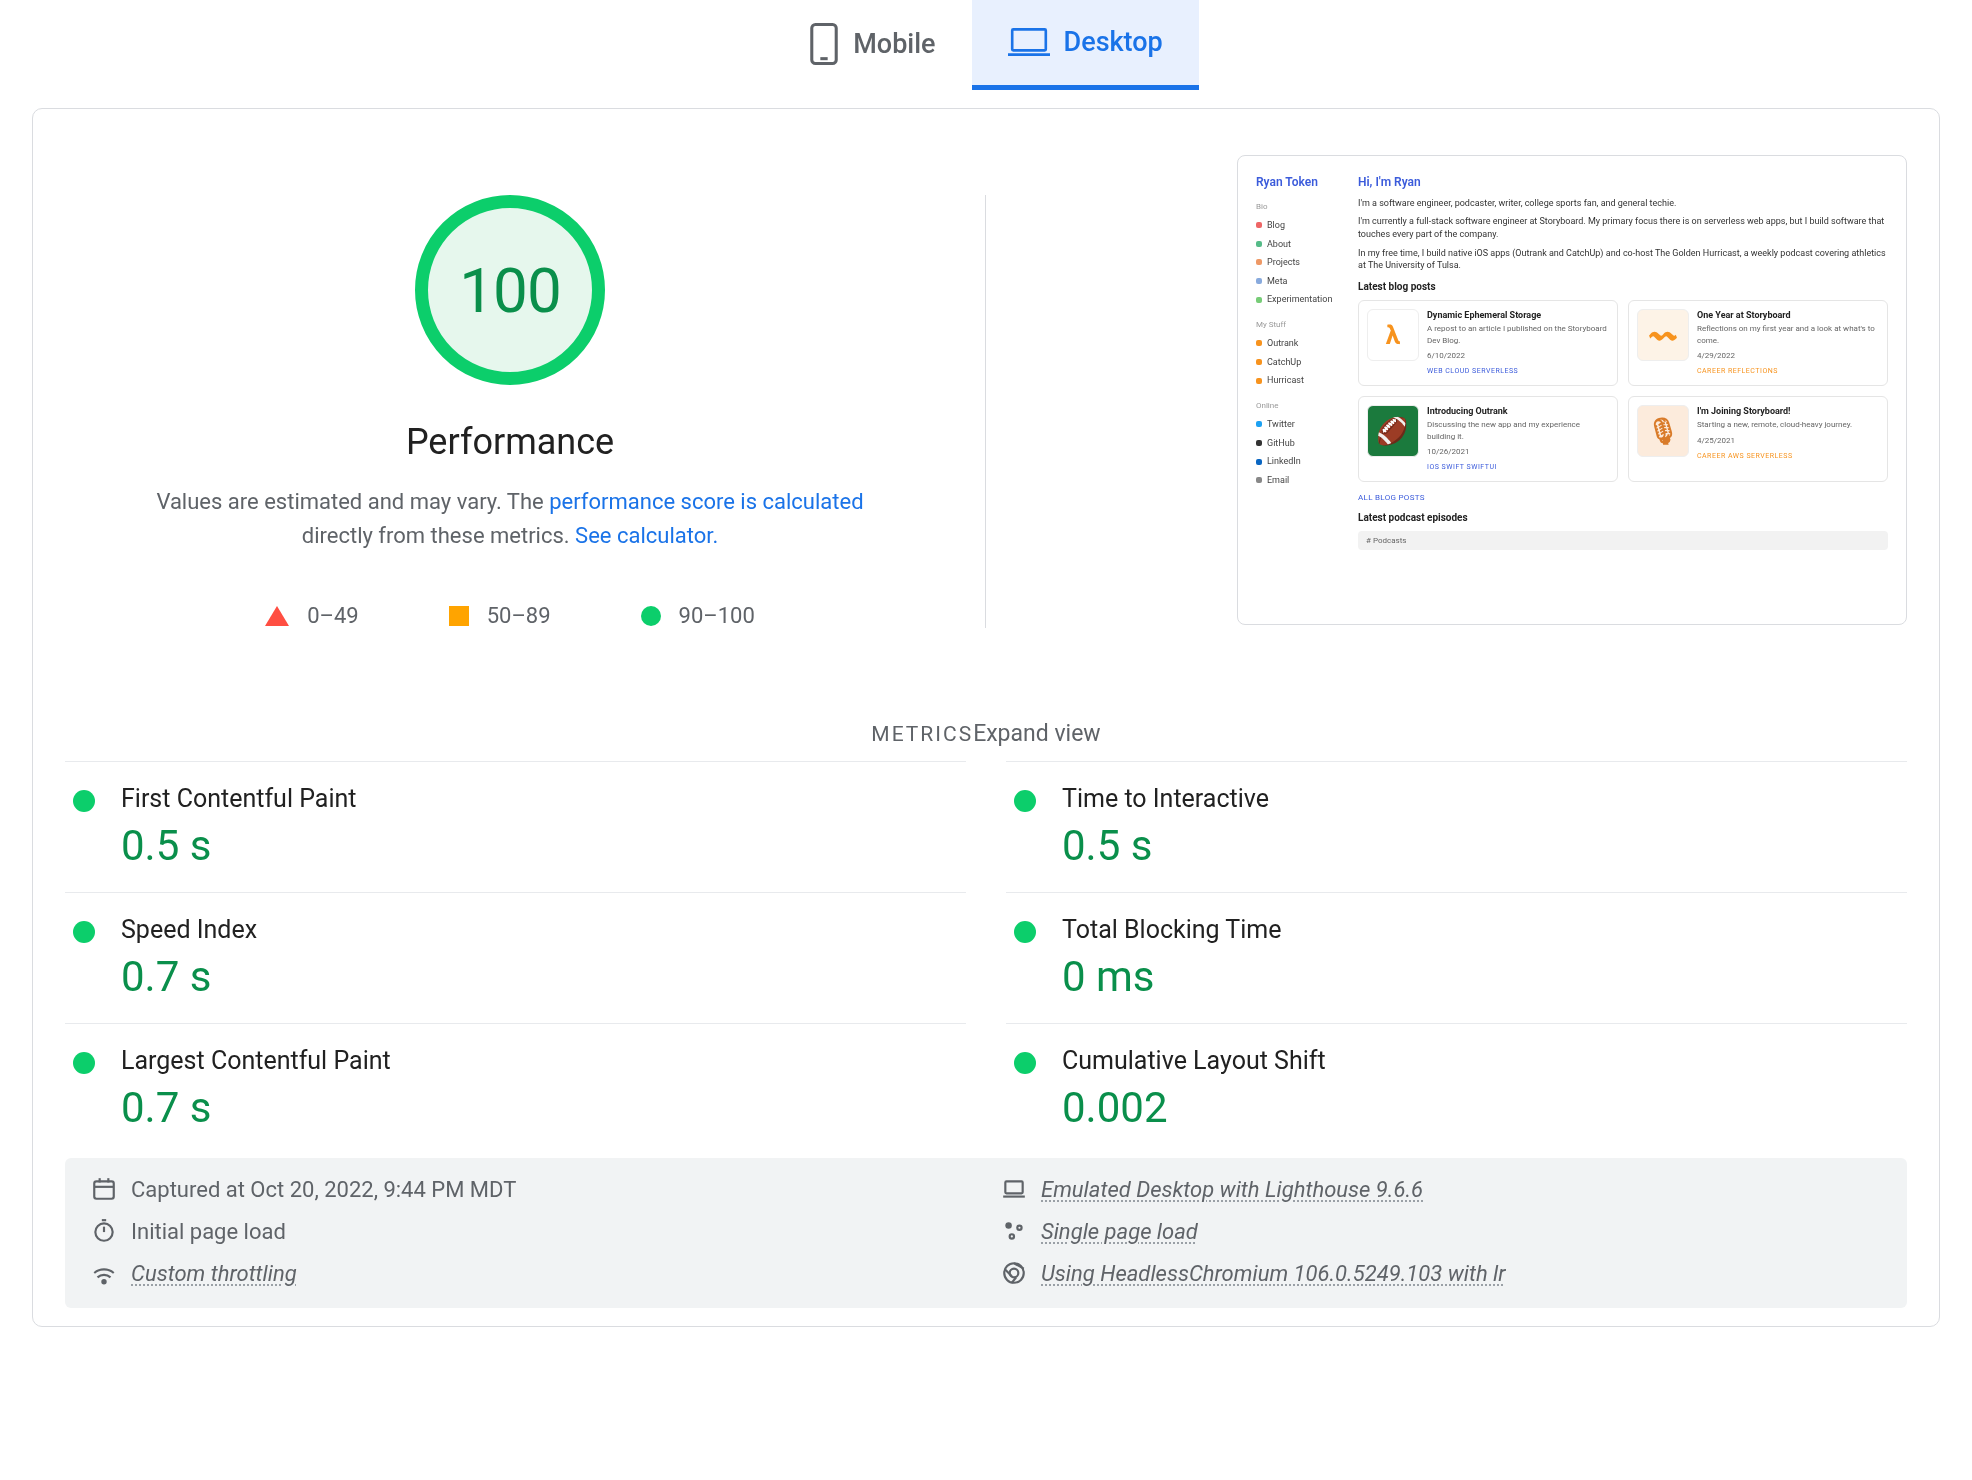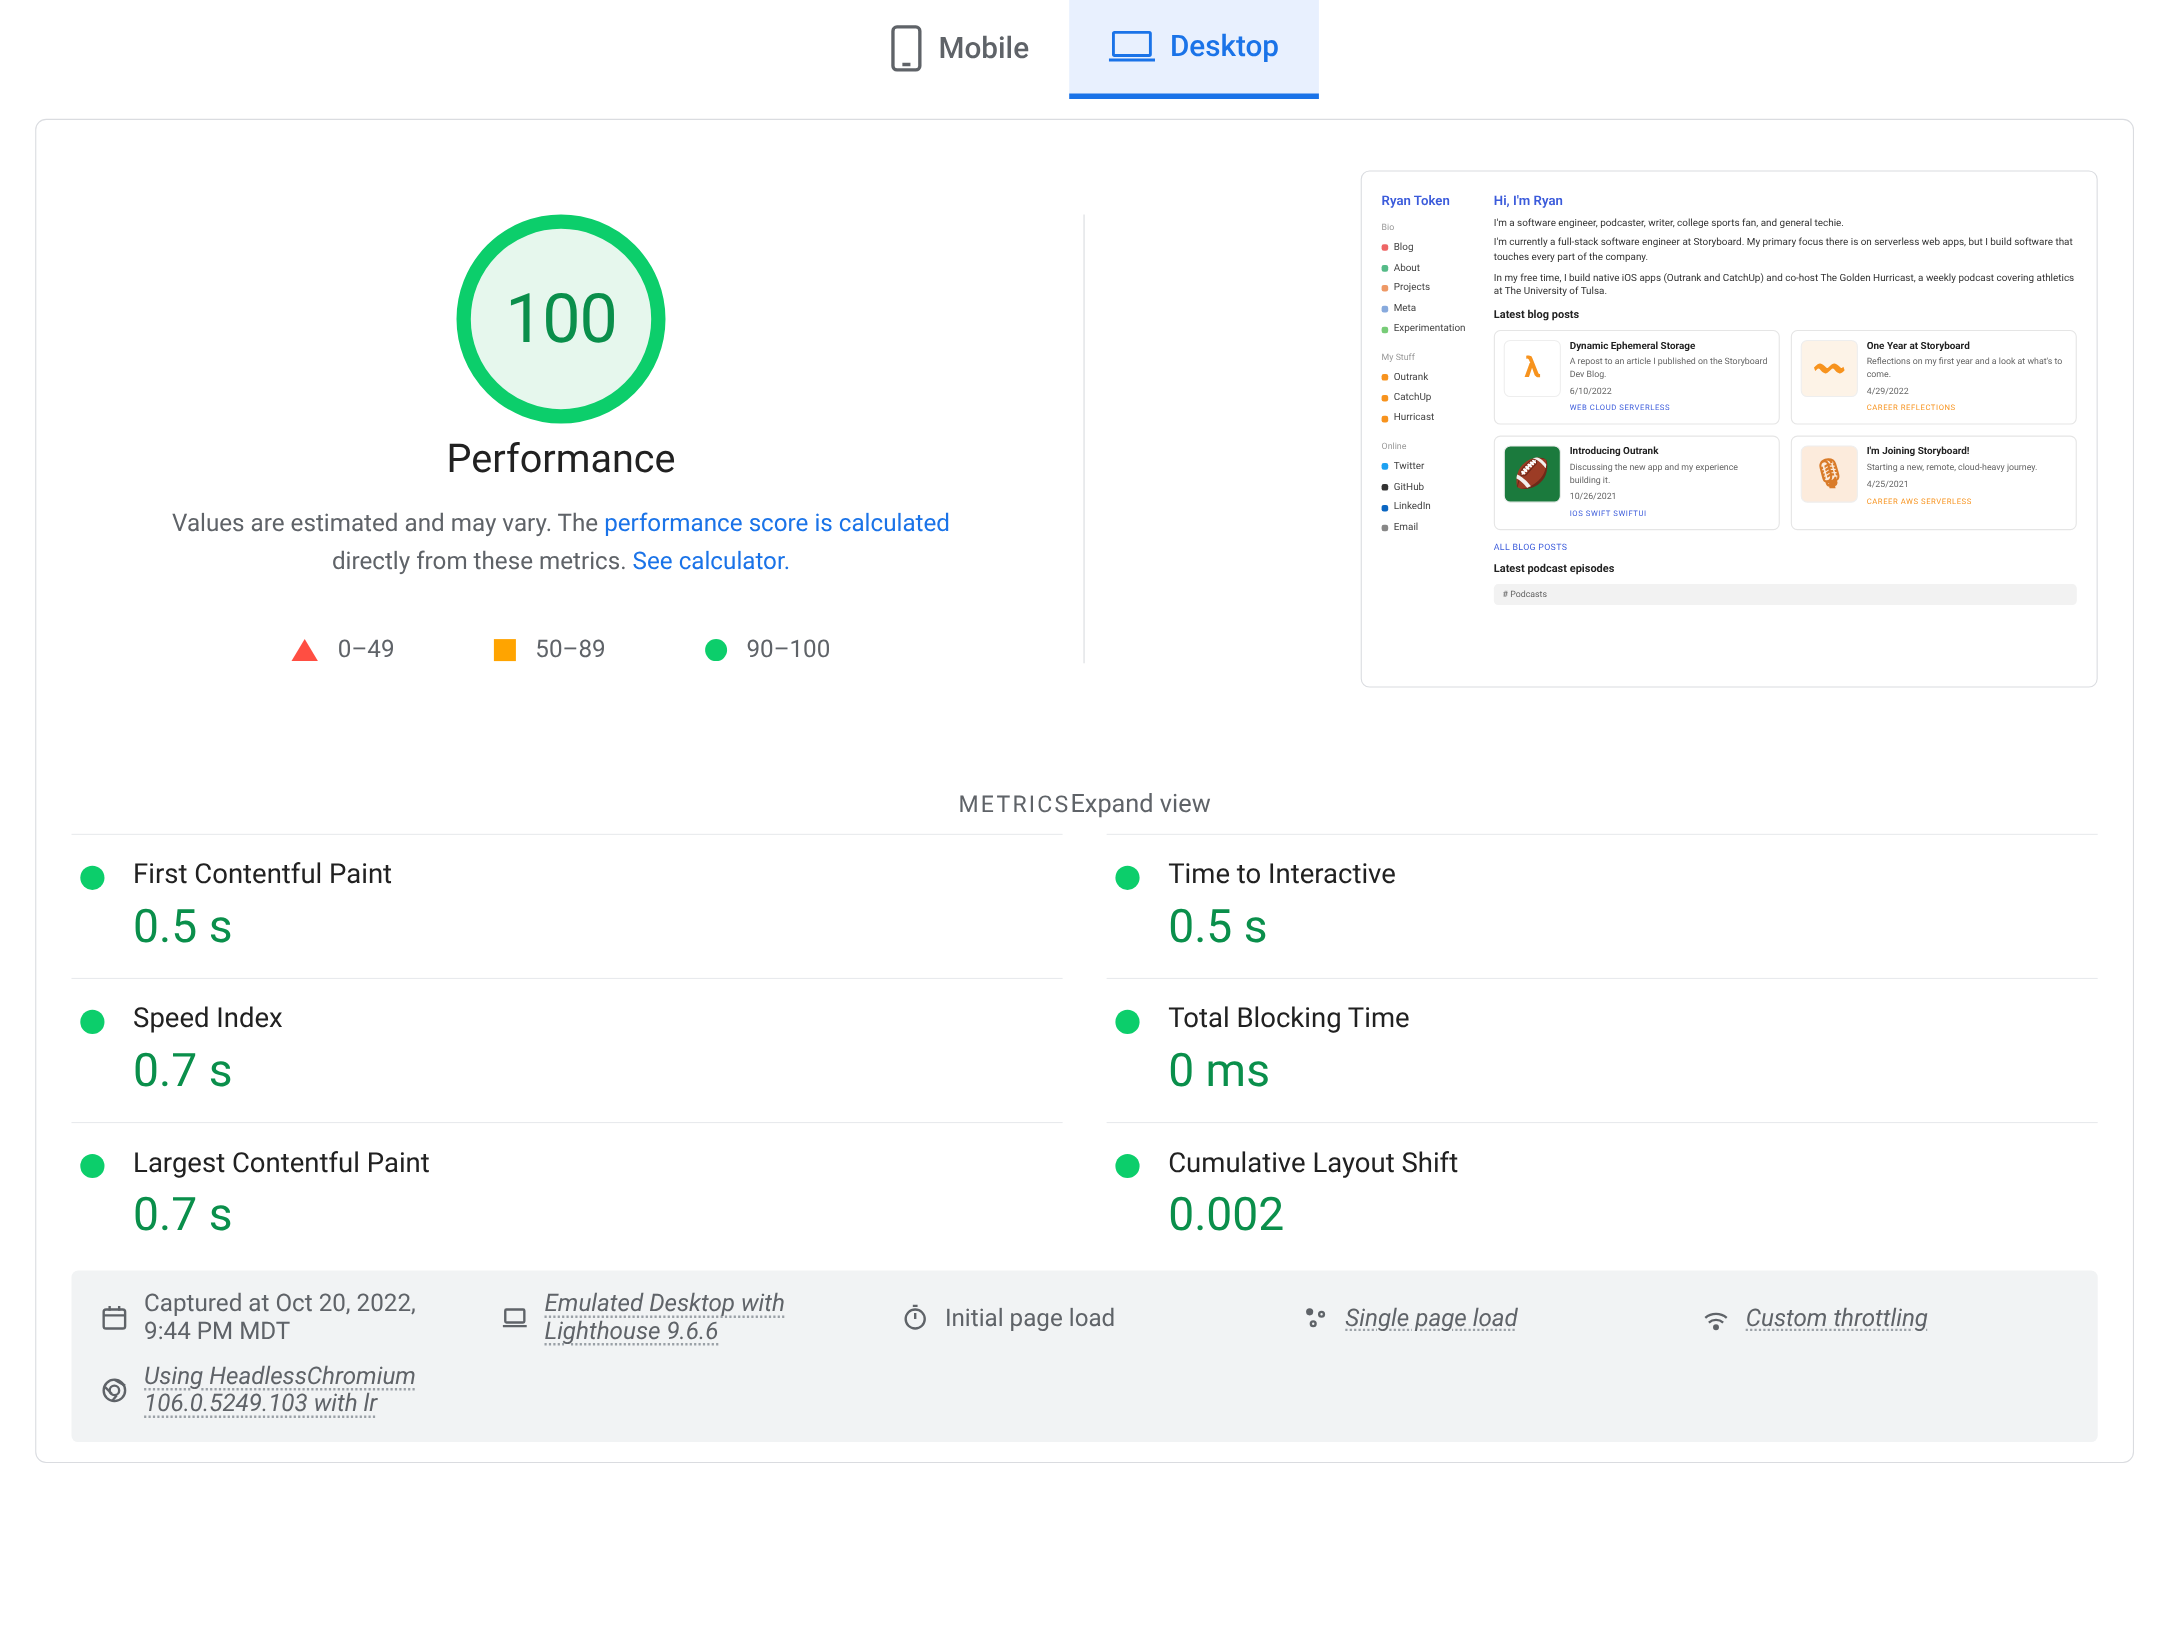--- a/index.html
+++ b/index.html
@@ -13,21 +13,21 @@
   
   
   .card { margin: 18px 32px 0 32px; border: 1px solid #dadce0; border-radius: 10px; padding: 46px 32px 18px 32px; background: #fff; }
   
   
   .header-row { display: flex; justify-content: space-between; align-items: flex-start; }
   .gauge-col { width: 50%; display: flex; flex-direction: column; align-items: center; padding-right: 30px; border-right: 1px solid #dadce0; margin-top: 40px; }
   .gauge-wrap { position: relative; width: 190px; height: 190px; }
   .gauge-ring { position: absolute; inset: 0; border-radius: 50%; border: 13px solid #0cce6b; background: #e6f7ed; }
   .gauge-score { position: absolute; inset: 0; display: flex; align-items: center; justify-content: center; font-size: 62px; color: #0a8f4b; font-weight: 400; letter-spacing: -1px; }
-  .perf-title { font-size: 36px; color: #212121; font-weight: 400; margin-top: 11px; }
+  .perf-title { font-size: 36px; color: #212121; font-weight: 400; margin-top: 36px; }
   .perf-desc { font-size: 22px; color: #5f6368; text-align: center; margin-top: 22px; line-height: 1.55; max-width: 770px; }
   .perf-desc a { color: #1a73e8; text-decoration: none; }
   .legend { display: flex; gap: 90px; margin-top: 50px; font-size: 22px; color: #5f6368; align-items: center; }
   .legend-item { display: flex; align-items: center; gap: 18px; }
   .tri { width: 0; height: 0; border-left: 12px solid transparent; border-right: 12px solid transparent; border-bottom: 20px solid #ff4e42; }
   .sq { width: 20px; height: 20px; background: #ffa400; }
   .circ { width: 20px; height: 20px; border-radius: 50%; background: #0cce6b; }
   
   
   .preview { width: 670px; border: 1px solid #dadce0; border-radius: 8px; background: #fff; padding: 18px; font-size: 10px; color: #444; line-height: 1.4; display: flex; gap: 12px; min-height: 470px; }
@@ -54,21 +54,21 @@
   .metrics-title { font-size: 21px; letter-spacing: 2px; color: #5f6368; }
   .expand { font-size: 23px; color: #5f6368; cursor: pointer; }
   .metrics-grid { display: grid; grid-template-columns: 1fr 1fr; column-gap: 40px; margin-top: 14px; }
   .metric { border-top: 1px solid #e8eaed; padding: 22px 0 22px 0; display: flex; gap: 26px; align-items: flex-start; }
   .metric-dot { width: 22px; height: 22px; border-radius: 50%; background: #0cce6b; margin-top: 6px; flex-shrink: 0; margin-left: 8px;}
   .metric-body { flex: 1; }
   .metric-label { font-size: 25px; color: #212121; font-weight: 400; }
   .metric-value { font-size: 42px; color: #0a8f4b; margin-top: 8px; font-weight: 400; }
   
   
-  .footer { background: #f1f3f4; border-radius: 6px; margin-top: 4px; padding: 18px 26px 22px 26px; display: grid; grid-template-columns: 1fr 1fr 1fr 1fr 1fr; row-gap: 16px; column-gap: 30px; font-size: 22px; color: #5f6368; }
+  .footer { background: #f1f3f4; border-radius: 6px; margin-top: 4px; padding: 18px 26px 22px 26px; display: grid; grid-template-columns: 1fr 1fr; row-gap: 16px; column-gap: 30px; font-size: 22px; color: #5f6368; }
   .footer-item { display: flex; align-items: center; gap: 14px; }
   .footer-item .u { text-decoration: underline dotted #9aa0a6; text-underline-offset: 4px; font-style: italic; }
   .fi-icon { width: 26px; height: 26px; flex-shrink: 0; color:#5f6368; }
 </style>
 </head>
 <body>
 
 <div class="tabs">
   <div class="tab">
     <svg class="tab-icon" viewBox="0 0 24 36" fill="none" stroke="#5f6368" stroke-width="2.5">

